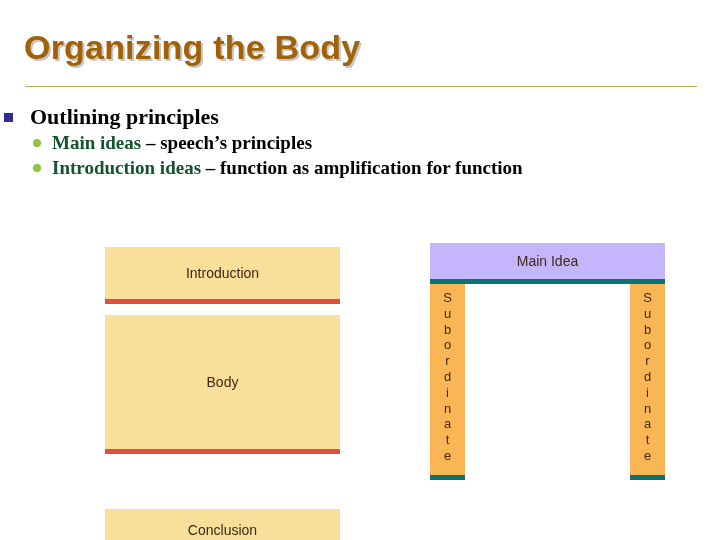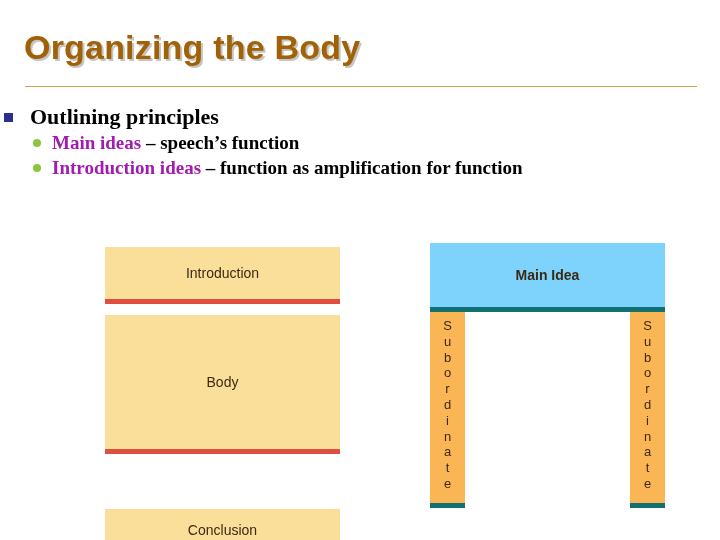--- a/index.html
+++ b/index.html
@@ -76,21 +76,21 @@
     position: absolute;
     left: 33px;
     top: 9px;
     width: 8px;
     height: 8px;
     border-radius: 50%;
     background: #8cc63e;
     display: block;
   }
   .kw {
-    color: #a21caf;
+    color: #14532d;
   }
   .l2-rest {
     color: #000000;
   }
 
   
   .diagram-left {
     position: absolute;
     left: 105px;
     top: 247px;
@@ -119,30 +119,29 @@
   .box-concl { height: 41px; margin-top: 44px; }
 
   
   .diagram-right {
     position: absolute;
     left: 430px;
     top: 243px;
     width: 235px;
   }
   .main-idea-box {
-    height: 64px;
-    background: #7dd3fc;
+    height: 36px;
+    background: #c4b5fd;
     color: #3c2a12;
     font-family: "Liberation Sans", sans-serif;
     font-size: 14px;
     display: flex;
     align-items: center;
     justify-content: center;
     box-sizing: border-box;
-    font-weight: bold;
   }
   .teal-bar {
     height: 5px;
     background: #117070;
   }
   .legs {
     position: relative;
     height: 196px;
   }
   .leg {
@@ -181,21 +180,21 @@
 
 <div class="bullet-block">
 
   <div class="bullet-l1">
     <span class="sq-bullet"></span>
     <span>Outlining principles</span>
   </div>
 
   <div class="bullet-l2">
     <span class="dot-bullet"></span>
-    <span class="kw">Main ideas</span><span class="l2-rest"> – speech’s function</span>
+    <span class="kw">Main ideas</span><span class="l2-rest"> – speech’s principles</span>
   </div>
 
   <div class="bullet-l2">
     <span class="dot-bullet"></span>
     <span class="kw">Introduction ideas</span><span class="l2-rest"> – function as amplification for function</span>
   </div>
 
 </div>
 
 <div class="diagram-left">

